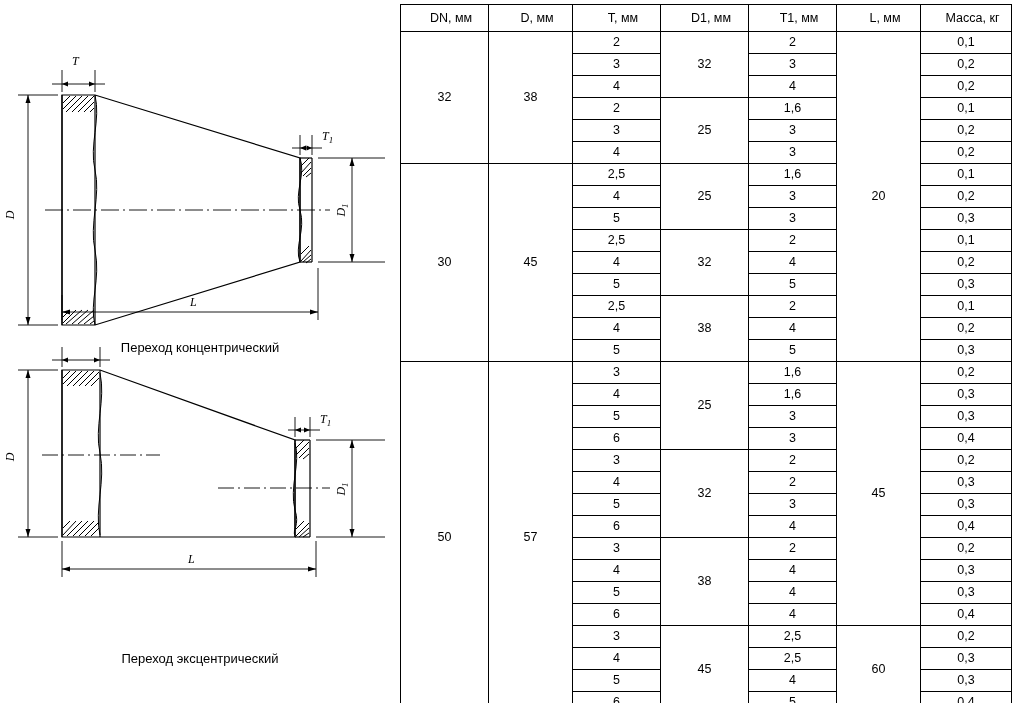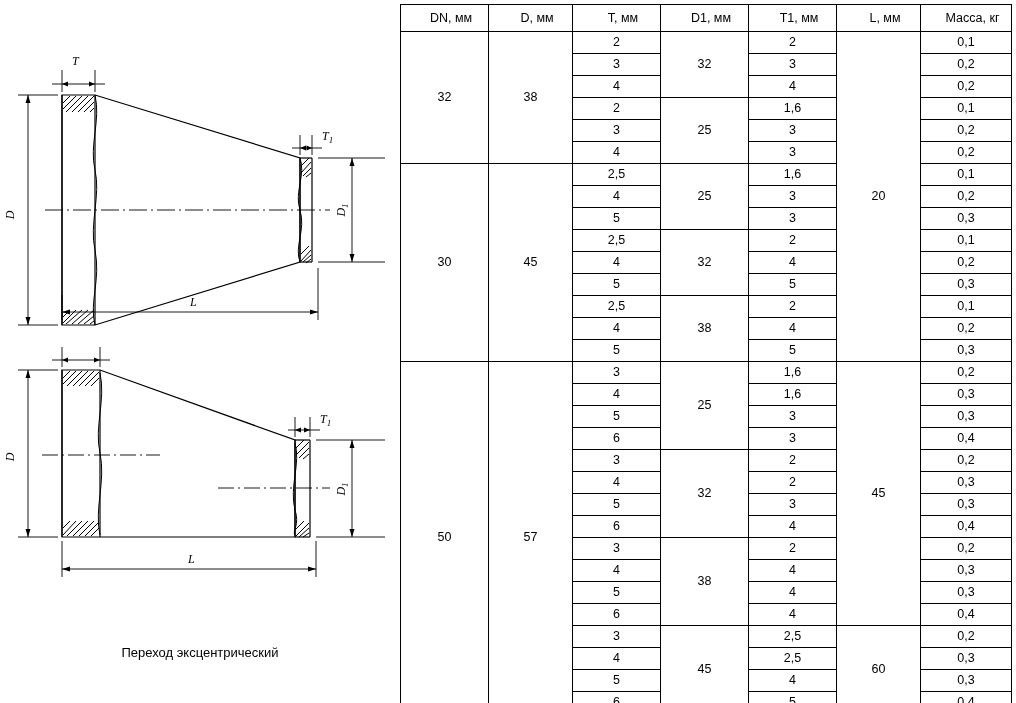--- a/index.html
+++ b/index.html
@@ -35,21 +35,21 @@
     width: 400px;
   }
   .fig-1 { top: 40px; height: 300px; }
   .fig-2 { top: 345px; height: 300px; }
   .fig-caption {
     text-align: center;
     font-size: 13px;
     font-family: "Liberation Sans", sans-serif;
   }
   .fig-1 .fig-caption { margin-top: 6px; }
-  .fig-2 .fig-caption { margin-top: 6px; }
+  .fig-2 .fig-caption { margin-top: 12px; }
 
   
   .table-wrap {
     position: absolute;
     left: 400px;
     top: 4px;
     width: 612px;
   }
   table.spec {
     border-collapse: collapse;
@@ -191,20 +191,21 @@
 
         <g stroke="#000" stroke-width="0.9">
           <line x1="62" y1="255" x2="62" y2="280"></line>
           <line x1="318" y1="228" x2="318" y2="280"></line>
           <line x1="62" y1="272" x2="318" y2="272"></line>
           <path d="M 62 272 L 70 269.5 L 70 274.5 Z" fill="#000" stroke="none"></path>
           <path d="M 318 272 L 310 269.5 L 310 274.5 Z" fill="#000" stroke="none"></path>
         </g>
         <text class="ital" x="190" y="266">L</text>
       </svg>
+      <div class="fig-caption">Переход концентрический</div>
     </div>
 
     <div class="fig fig-2">
       <svg width="400" height="290" viewBox="0 0 400 290">
         <g stroke="#000" fill="none" stroke-width="1.2">
 
           <path d="M 62 25 L 100 25 L 295 95 L 295 192 L 100 192 L 62 192 Z" fill="#ffffff"></path>
           <line x1="62" y1="25" x2="62" y2="192"></line>
           <line x1="100" y1="25" x2="100" y2="192"></line>
           <line x1="295" y1="95" x2="295" y2="192"></line>

